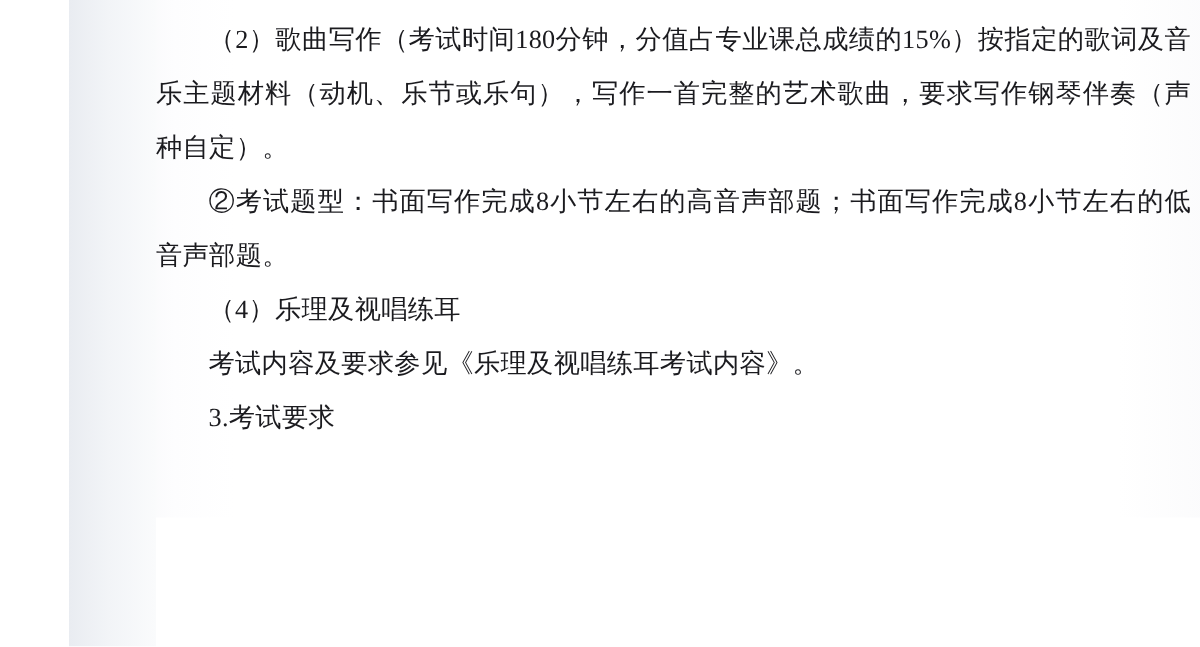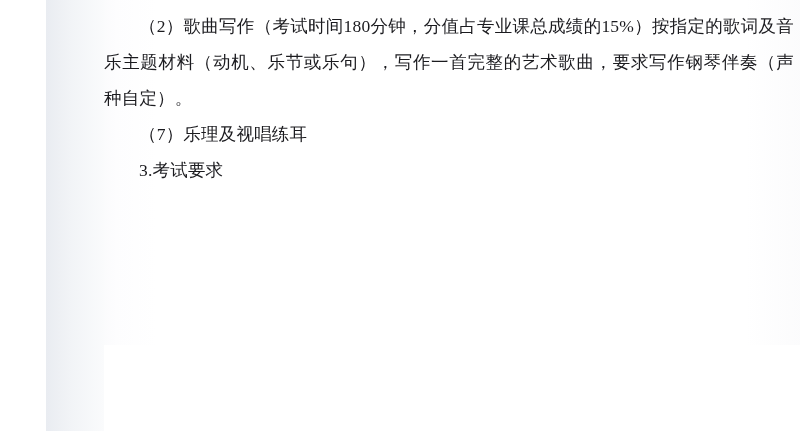--- a/index.html
+++ b/index.html
@@ -66,17 +66,19 @@
 </style>
 </head>
 <body>
 
 <div class="page">
   <div class="edge-left"></div>
   <div class="edge-right"></div>
 
   <div class="content">
     <p class="indent block">（2）歌曲写作（考试时间180分钟，分值占专业课总成绩的15%）按指定的歌词及音乐主题材料（动机、乐节或乐句），写作一首完整的艺术歌曲，要求写作钢琴伴奏（声种自定）。</p>
-    <p class="indent block">（7）乐理及视唱练耳</p>
+    <p class="indent block">②考试题型：书面写作完成8小节左右的高音声部题；书面写作完成8小节左右的低音声部题。</p>
+    <p class="indent block">（4）乐理及视唱练耳</p>
+    <p class="indent block">考试内容及要求参见《乐理及视唱练耳考试内容》。</p>
     <p class="indent block">3.考试要求</p>
 
   </div>
 </div>
 
 </body></html>

